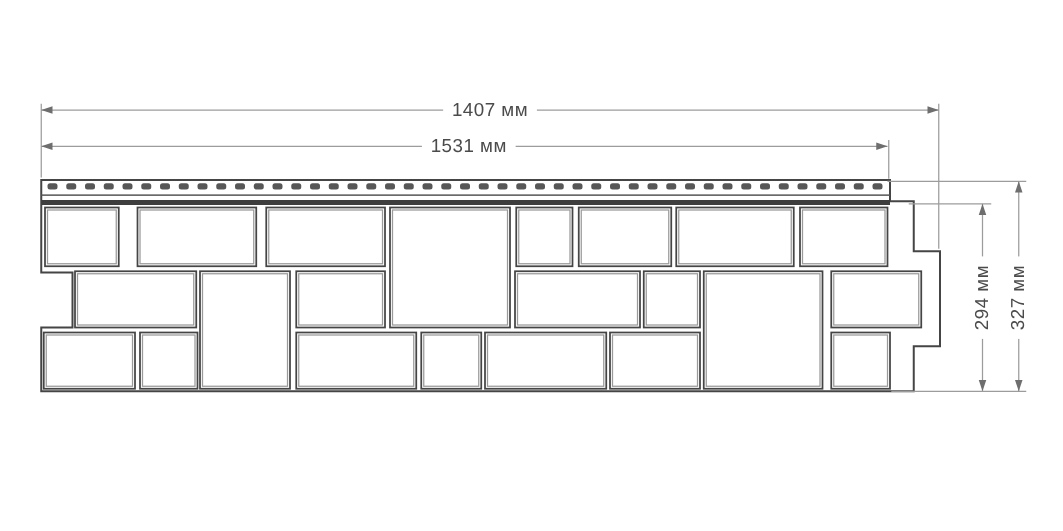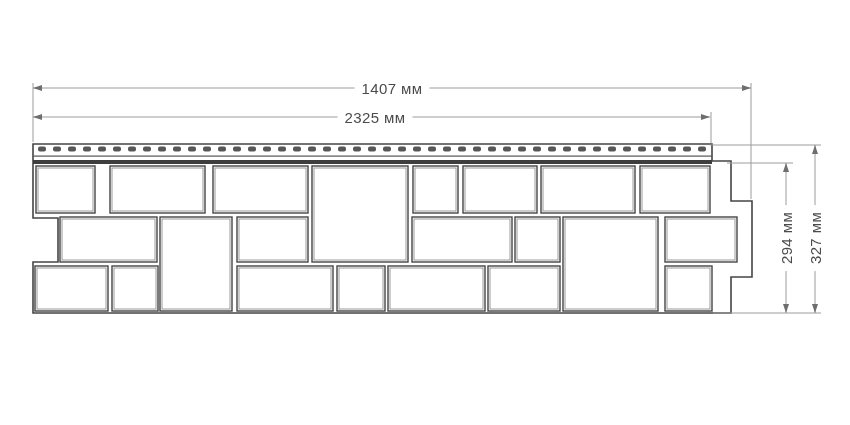--- a/index.html
+++ b/index.html
@@ -141,18 +141,18 @@
       <polygon points="786,313 783,304 789,304" fill="#6e6e6e"></polygon>
       <line x1="710" y1="145" x2="821" y2="145" stroke="#9c9c9c" stroke-width="1"></line>
       <line x1="713" y1="313" x2="821" y2="313" stroke="#9c9c9c" stroke-width="1"></line>
       <line x1="815" y1="145" x2="815" y2="313" stroke="#9c9c9c" stroke-width="1"></line>
       <polygon points="815,145 812,154 818,154" fill="#6e6e6e"></polygon>
       <polygon points="815,313 812,304 818,304" fill="#6e6e6e"></polygon>
     </svg>
 
   <div class="dim-label h lbl-width-total">1407 мм</div>
 
-  <div class="dim-label h lbl-width-visible">2325 мм</div>
+  <div class="dim-label h lbl-width-visible">1531 мм</div>
 
   <div class="dim-label v lbl-height-visible">294 мм</div>
 
   <div class="dim-label v lbl-height-total">327 мм</div>
 </div>
 
 </body></html>

